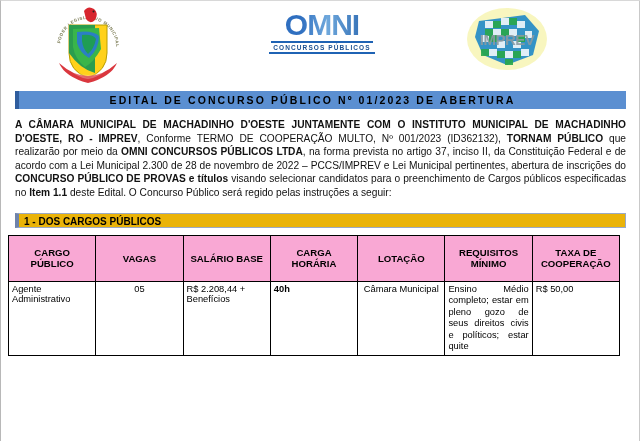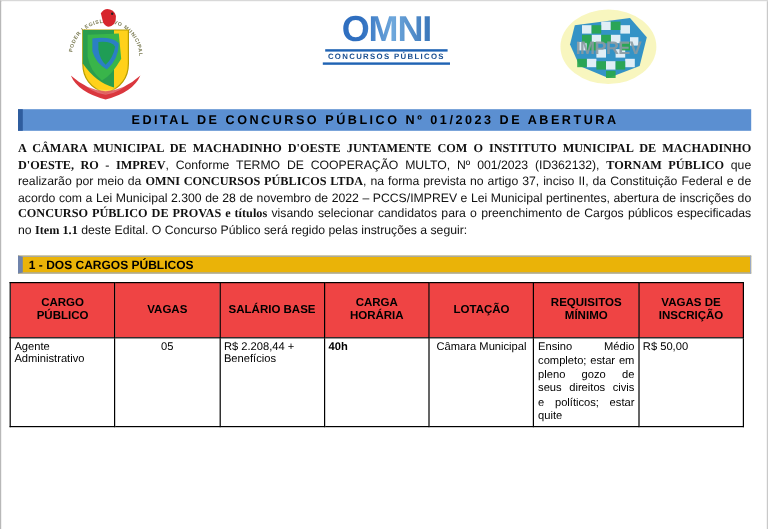--- a/index.html
+++ b/index.html
@@ -67,21 +67,21 @@
   }
 
   
   .content{padding:0 14px;box-sizing:border-box;}
   p.para{
     margin:9px 0 0 0;
     font-size:10.2px;line-height:13.6px;
     text-align:justify;text-justify:inter-word;
     color:#111;
   }
-  .b{font-weight:bold;font-family:Liberation Serif, serif;}
+  .b{font-weight:bold;}
 
   
   .section-bar{
     margin:13px 14px 0 14px;
     background:#eab308;
     border:1px solid #9aa9c4;
     border-left:4px solid #6f83ab;
     height:15px;line-height:15px;
     font-size:10px;font-weight:bold;
     padding-left:5px;
@@ -102,21 +102,21 @@
     table-layout:fixed;
     font-size:9.3px;
   }
   table.cargos th,table.cargos td{
     border:1px solid #000;
     padding:2px 3px;
     vertical-align:top;
     box-sizing:border-box;
   }
   table.cargos th{
-    background:#ef4444;
+    background:#f9a8d4;
     text-align:center;
     vertical-align:middle;
     font-weight:bold;
     font-size:9.6px;
     line-height:11px;
     height:46px;
   }
   td.c-cargo{width:92px;vertical-align:middle;margin-top:48px;}
   td.c-vagas{width:51px;text-align:center;vertical-align:middle;}
   td.c-salario{width:85px;vertical-align:middle;}
@@ -212,21 +212,21 @@
 
   <table class="cargos">
     <thead>
       <tr>
         <th>CARGO PÚBLICO</th>
         <th>VAGAS</th>
         <th>SALÁRIO BASE</th>
         <th>CARGA HORÁRIA</th>
         <th>LOTAÇÃO</th>
         <th>REQUISITOS MÍNIMO</th>
-        <th>VAGAS DE INSCRIÇÃO</th>
+        <th>TAXA DE COOPERAÇÃO</th>
       </tr>
     </thead>
     <tbody>
       <tr class="body-row">
         <td class="c-cargo">Agente Administrativo</td>
         <td class="c-vagas">05</td>
         <td class="c-salario">R$ 2.208,44 + Benefícios</td>
         <td class="c-carga">40h</td>
         <td class="c-lotacao">Câmara Municipal</td>
         <td class="c-req">Ensino Médio completo; estar em pleno gozo de seus direitos civis e políticos; estar quite</td>

